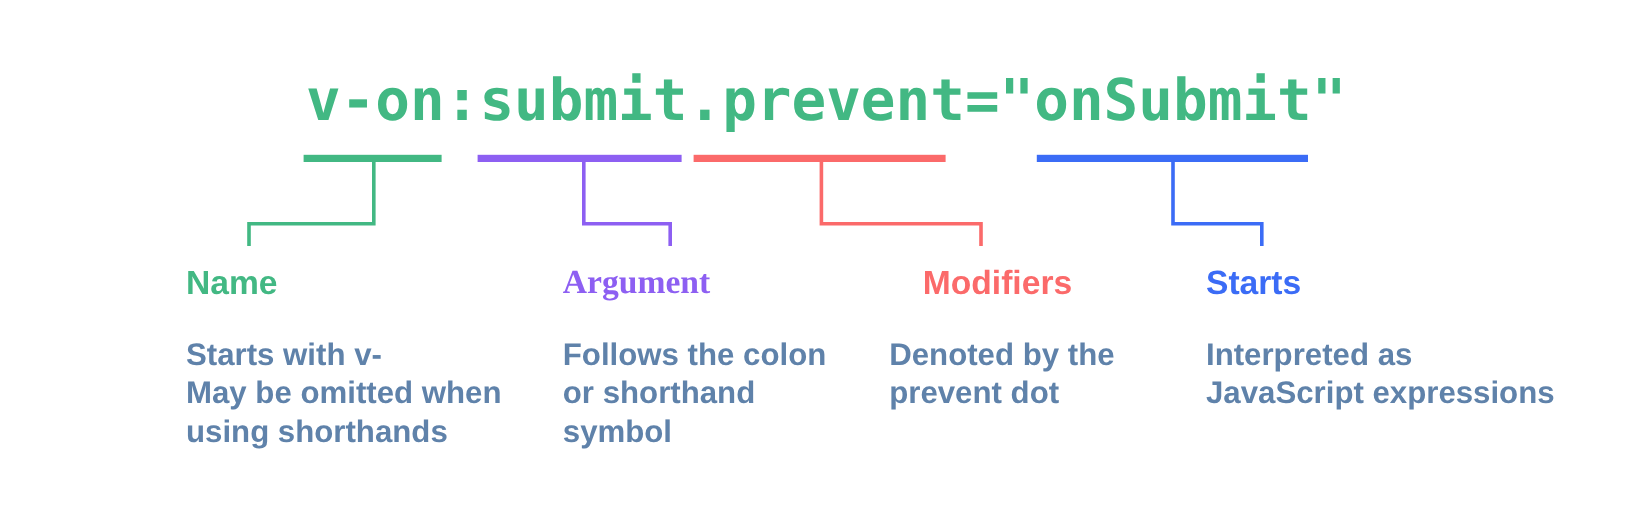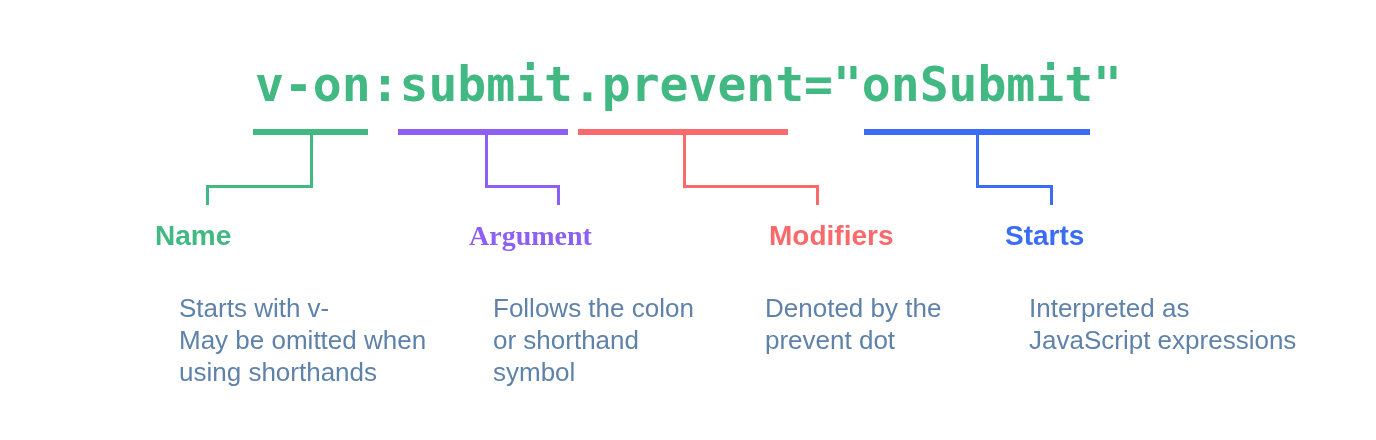--- a/index.html
+++ b/index.html
@@ -50,27 +50,26 @@
   .part-label {
     position: absolute;
     top: 222px;
     font-size: 28px;
     font-weight: 600;
     line-height: 1;
     white-space: nowrap;
   }
   .part-desc {
     position: absolute;
-    top: 292px;
+    top: 279px;
     font-size: 26px;
-    font-weight: 400;
+    font-weight: 700;
     line-height: 32px;
     color: var(--c-desc, #5f82aa);
     white-space: pre-line;
-    margin-left: 24px;
   }
   .label-name      { left: 155px; color: var(--c-name); }
   .label-argument  { left: 469px; color: var(--c-argument); font-family: Liberation Serif, serif; }
   .label-modifiers { left: 769px; color: var(--c-modifiers); }
   .label-value     { left: 1005px; color: var(--c-value); }
   .desc-name      { left: 155px; }
   .desc-argument  { left: 469px; }
   .desc-modifiers { left: 741px; }
   .desc-value     { left: 1005px; }
 </style>

